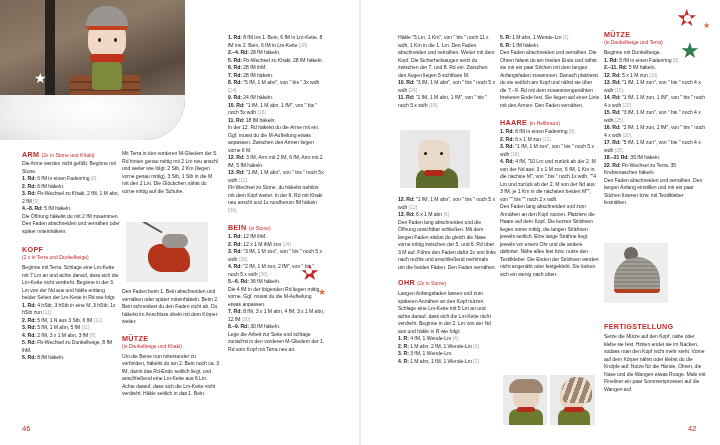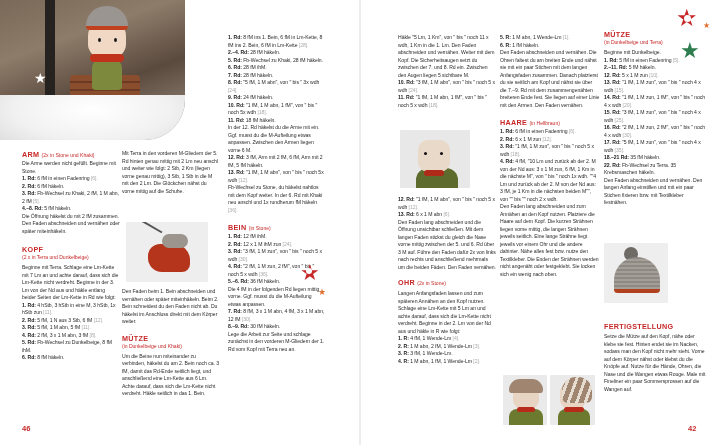--- a/index.html
+++ b/index.html
@@ -8,21 +8,21 @@
   .spread { position: absolute; left: 0; top: 0; width: 720px; height: 445px; }
   .gutter { position: absolute; left: 359px; top: 0; width: 2px; height: 445px; background: linear-gradient(to right, #f2f2f2, #e6e6e6, #f2f2f2); }
   .col { position: absolute; font-size: 5.1px; line-height: 7.5px; letter-spacing: -0.05px; }
   .col p { margin: 0; }
   .col .gap { height: 6px; }
   .head { color: #c62828; font-weight: bold; font-size: 7.2px; line-height: 9px; letter-spacing: 0.3px; }
   .sub { color: #c62828; font-size: 5.1px; font-weight: normal; letter-spacing: 0; }
   .subline { color: #c62828; font-size: 5.1px; line-height: 7px; display: block; }
   .rd { font-weight: bold; color: #1d1d1d; }
   .cnt { color: #a9a9a9; }
-  .pgnum { position: absolute; color: #c62828; font-size: 7.5px; font-weight: bold; }
+  .pgnum { position: absolute; color: #c62828; font-size: 7.5px; font-weight: normal; }
   .photo-hero { position: absolute; left: 0; top: 0; width: 185px; height: 140px; border-radius: 0 0 40px 0; overflow: hidden;
     background: linear-gradient(160deg, #7a6858 0%, #8e7c6a 30%, #5a4a3e 60%, #a09484 100%); }
   .hero-wood { position: absolute; left: 45px; top: 0; width: 10px; height: 95px; background: #262220; }
   .hero-snow { position: absolute; left: 0; top: 95px; width: 185px; height: 50px; background: radial-gradient(ellipse at 50% 30%, #ffffff 0%, #f1f1f1 60%, #dcdcdc 100%); }
   .hero-logs { position: absolute; left: 70px; top: 75px; width: 70px; height: 30px; background: repeating-linear-gradient(180deg, #8a4e2e 0 6px, #6a3a22 6px 8px); border-radius: 4px; }
   .elf-body { position: absolute; left: 92px; top: 60px; width: 30px; height: 30px; background: #7d8a3e; border-radius: 8px 8px 4px 4px; }
   .elf-head { position: absolute; left: 88px; top: 22px; width: 38px; height: 36px; background: #f1d8c4; border-radius: 14px; }
   .elf-hat { position: absolute; left: 86px; top: 6px; width: 42px; height: 24px; background: #9b9591; border-radius: 20px 20px 4px 4px; border-bottom: 4px solid #c04020; }
   .elf-scarf { position: absolute; left: 90px; top: 54px; width: 34px; height: 8px; background: #c0321c; border-radius: 4px; }
   .elf-eye { position: absolute; width: 3px; height: 4px; background: #1a1a1a; border-radius: 50%; top: 38px; }

